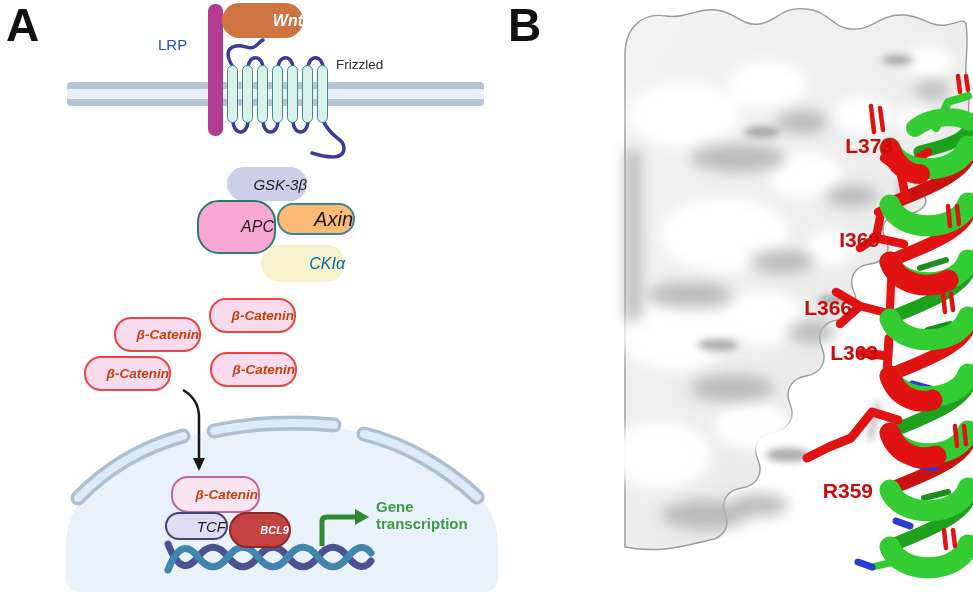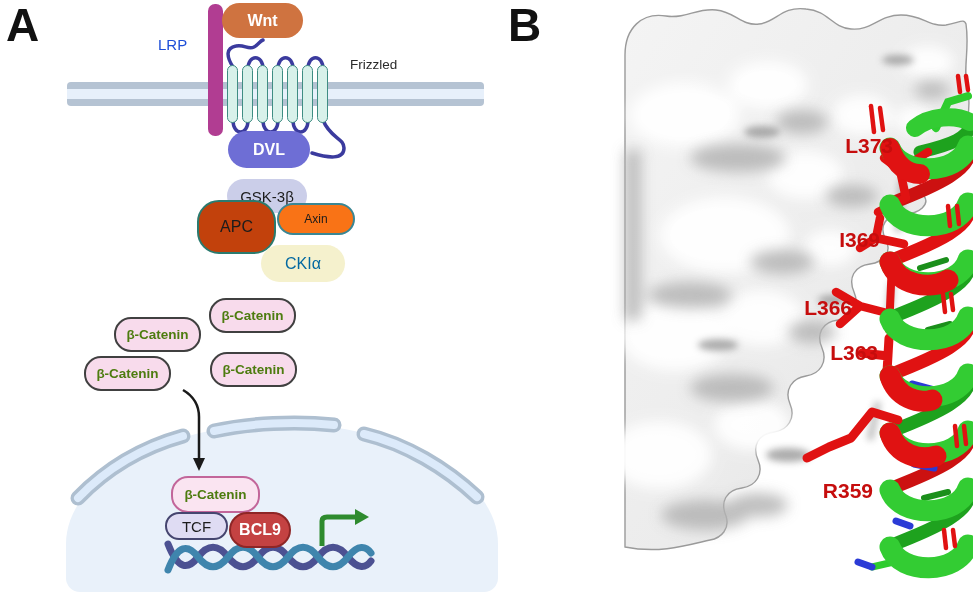--- a/index.html
+++ b/index.html
@@ -7,64 +7,64 @@
   body { font-family:"Liberation Sans", sans-serif; }
   .stage { position:relative; width:973px; height:594px; background:#fff; overflow:hidden; }
 
   .panel { position:absolute; top:0; height:594px; }
   #panel-a { left:0; width:500px; }
   #panel-b { left:500px; width:473px; }
 
   .panel-label { position:absolute; font-size:46px; font-weight:800; color:#111; line-height:1; letter-spacing:-1px; }
 
   .abs { position:absolute; }
-  .capsule { display:flex; align-items:center; justify-content:center; }
+  .capsule { display:flex; align-items:center; justify-content:flex-end;font-style:italic; }
 
   
   .nucleus { left:66px; top:424px; width:432px; height:168px; background:#e9f1fa;
              border-radius:215px 215px 14px 14px / 120px 120px 14px 14px; z-index:0; }
 
   .membrane { left:67px; top:82px; width:417px; height:24px; background:#e7f0fb;
               border-top:7px solid #b5c3d3; border-bottom:7px solid #b5c3d3; border-radius:4px; z-index:1; }
 
   .lrp-bar { left:208px; top:4px; width:15px; height:132px; background:#b13d92; border-radius:7px; z-index:3; }
 
   .wnt { left:222px; top:3px; width:81px; height:35px; background:#cf7340; border-radius:18px;
          color:#fff; font-weight:700; font-size:16px; z-index:3; }
 
   .tm-helix { top:65px; width:11px; height:58px; background:#d8f1ea; border:1.5px solid #3f8d83;
               border-radius:6px; z-index:3; }
 
   .lbl { color:#1d4ed8; z-index:3; }
   .lbl-lrp { left:158px; top:36px; font-size:15px; }
-  .lbl-frizzled { left:336px; top:57px; font-size:13.5px; color:#2b2b2b;margin-left:14px; }
+  .lbl-frizzled { left:336px; top:57px; font-size:13.5px; color:#2b2b2b; }
 
   .dvl { left:228px; top:131px; width:82px; height:37px; background:#6e6ed5; border-radius:19px;
          color:#fff; font-weight:700; font-size:16px; z-index:3; }
   .gsk { left:227px; top:167px; width:80px; height:34px; background:#cbcee9; border-radius:17px;
-         color:#1c1c1c; font-size:15px; z-index:3;margin-top:12px; }
-  .apc { left:197px; top:200px; width:79px; height:54px; background:#c2410c; border:2px solid #2b7a6e;
+         color:#1c1c1c; font-size:15px; z-index:3; }
+  .apc { left:197px; top:200px; width:79px; height:54px; background:#f9a8d4; border:2px solid #2b7a6e;
          border-radius:22px; color:#1c1c1c; font-size:16px; z-index:3; }
-  .axin { left:277px; top:203px; width:78px; height:32px; background:#f97316; border:2px solid #3a8693;
-          border-radius:19px; color:#1c1c1c; font-size:12px; z-index:3; }
+  .axin { left:277px; top:203px; width:78px; height:32px; background:#fdba74; border:2px solid #3a8693;
+          border-radius:19px; color:#1c1c1c; font-size:20px; z-index:3; }
   .cki { left:261px; top:245px; width:84px; height:37px; background:#f5f1cd; border-radius:19px;
          color:#0369a1; font-size:16px; z-index:3; }
 
-  .bcat { width:87px; height:35px; background:#f8dbec; border:2px solid #404040; border-radius:17px;
-          color:#4d7c0f; font-weight:600; font-size:13.5px; z-index:3; }
+  .bcat { width:87px; height:35px; background:#f8dbec; border:2px solid #ef4444; border-radius:17px;
+          color:#c2410c; font-weight:600; font-size:13.5px; z-index:3; }
   .bcat-1 { left:114px; top:317px; }
   .bcat-2 { left:209px; top:298px; }
   .bcat-3 { left:84px;  top:356px; }
   .bcat-4 { left:210px; top:352px; }
   .bcat-nuc { left:171px; top:476px; width:89px; height:37px; background:#fae4f1; border-color:#c2669a; z-index:3; }
 
   .tcf { left:165px; top:512px; width:63px; height:28px; background:#dfdcf3; border:2.5px solid #45456f;
          border-radius:18px; color:#1c1c1c; font-size:15px; z-index:3; }
   .bcl9 { left:229px; top:512px; width:62px; height:36px; background:#c44242; border:2.5px solid #8e2626;
-          border-radius:18px; color:#fff; font-weight:700; font-size:16px; z-index:3; }
+          border-radius:18px; color:#fff; font-weight:700; font-size:11px; z-index:3; }
 
   .gene-tx { left:376px; top:498px; width:110px; color:#3e9a44; font-weight:700; font-size:15px;
              line-height:1.15; z-index:3; }
 
   svg.overlay { position:absolute; left:0; top:0; z-index:2; pointer-events:none; }
 
   
   #panel-b svg { position:absolute; left:0; top:0; }
   .res-label { font-weight:700; font-size:21px; fill:#c60d0d; font-family:"Liberation Sans",sans-serif; }
 </style>
@@ -126,23 +126,20 @@
 
     <div class="abs tm-helix" style="left:227px;"></div>
     <div class="abs tm-helix" style="left:242px;"></div>
     <div class="abs tm-helix" style="left:257px;"></div>
     <div class="abs tm-helix" style="left:272px;"></div>
     <div class="abs tm-helix" style="left:287px;"></div>
     <div class="abs tm-helix" style="left:302px;"></div>
     <div class="abs tm-helix" style="left:317px;"></div>
     <div class="abs lbl lbl-frizzled">Frizzled</div>
 
-    <div class="abs capsule dvl">
-        <span>DVL</span>
-      </div>
     <div class="abs capsule gsk">
         <span>GSK-3β</span>
       </div>
     <div class="abs capsule apc">
         <span>APC</span>
       </div>
     <div class="abs capsule axin">
         <span>Axin</span>
       </div>
     <div class="abs capsule cki">
@@ -165,20 +162,21 @@
     <div class="abs capsule bcat bcat-nuc">
         <span>β-Catenin</span>
       </div>
     <div class="abs capsule tcf">
         <span>TCF</span>
       </div>
     <div class="abs capsule bcl9">
         <span>BCL9</span>
       </div>
 
+    <div class="abs gene-tx">Gene transcription</div>
   </div>
 
   <div class="panel" id="panel-b">
 
     <div class="panel-label abs" style="left:8px; top:2px;">B</div>
 
     <svg width="473" height="594" viewBox="0 0 473 594">
       <defs>
         <linearGradient id="surf" x1="0" y1="0" x2="1" y2="1">
           <stop offset="0" stop-color="#f4f4f4"></stop>

